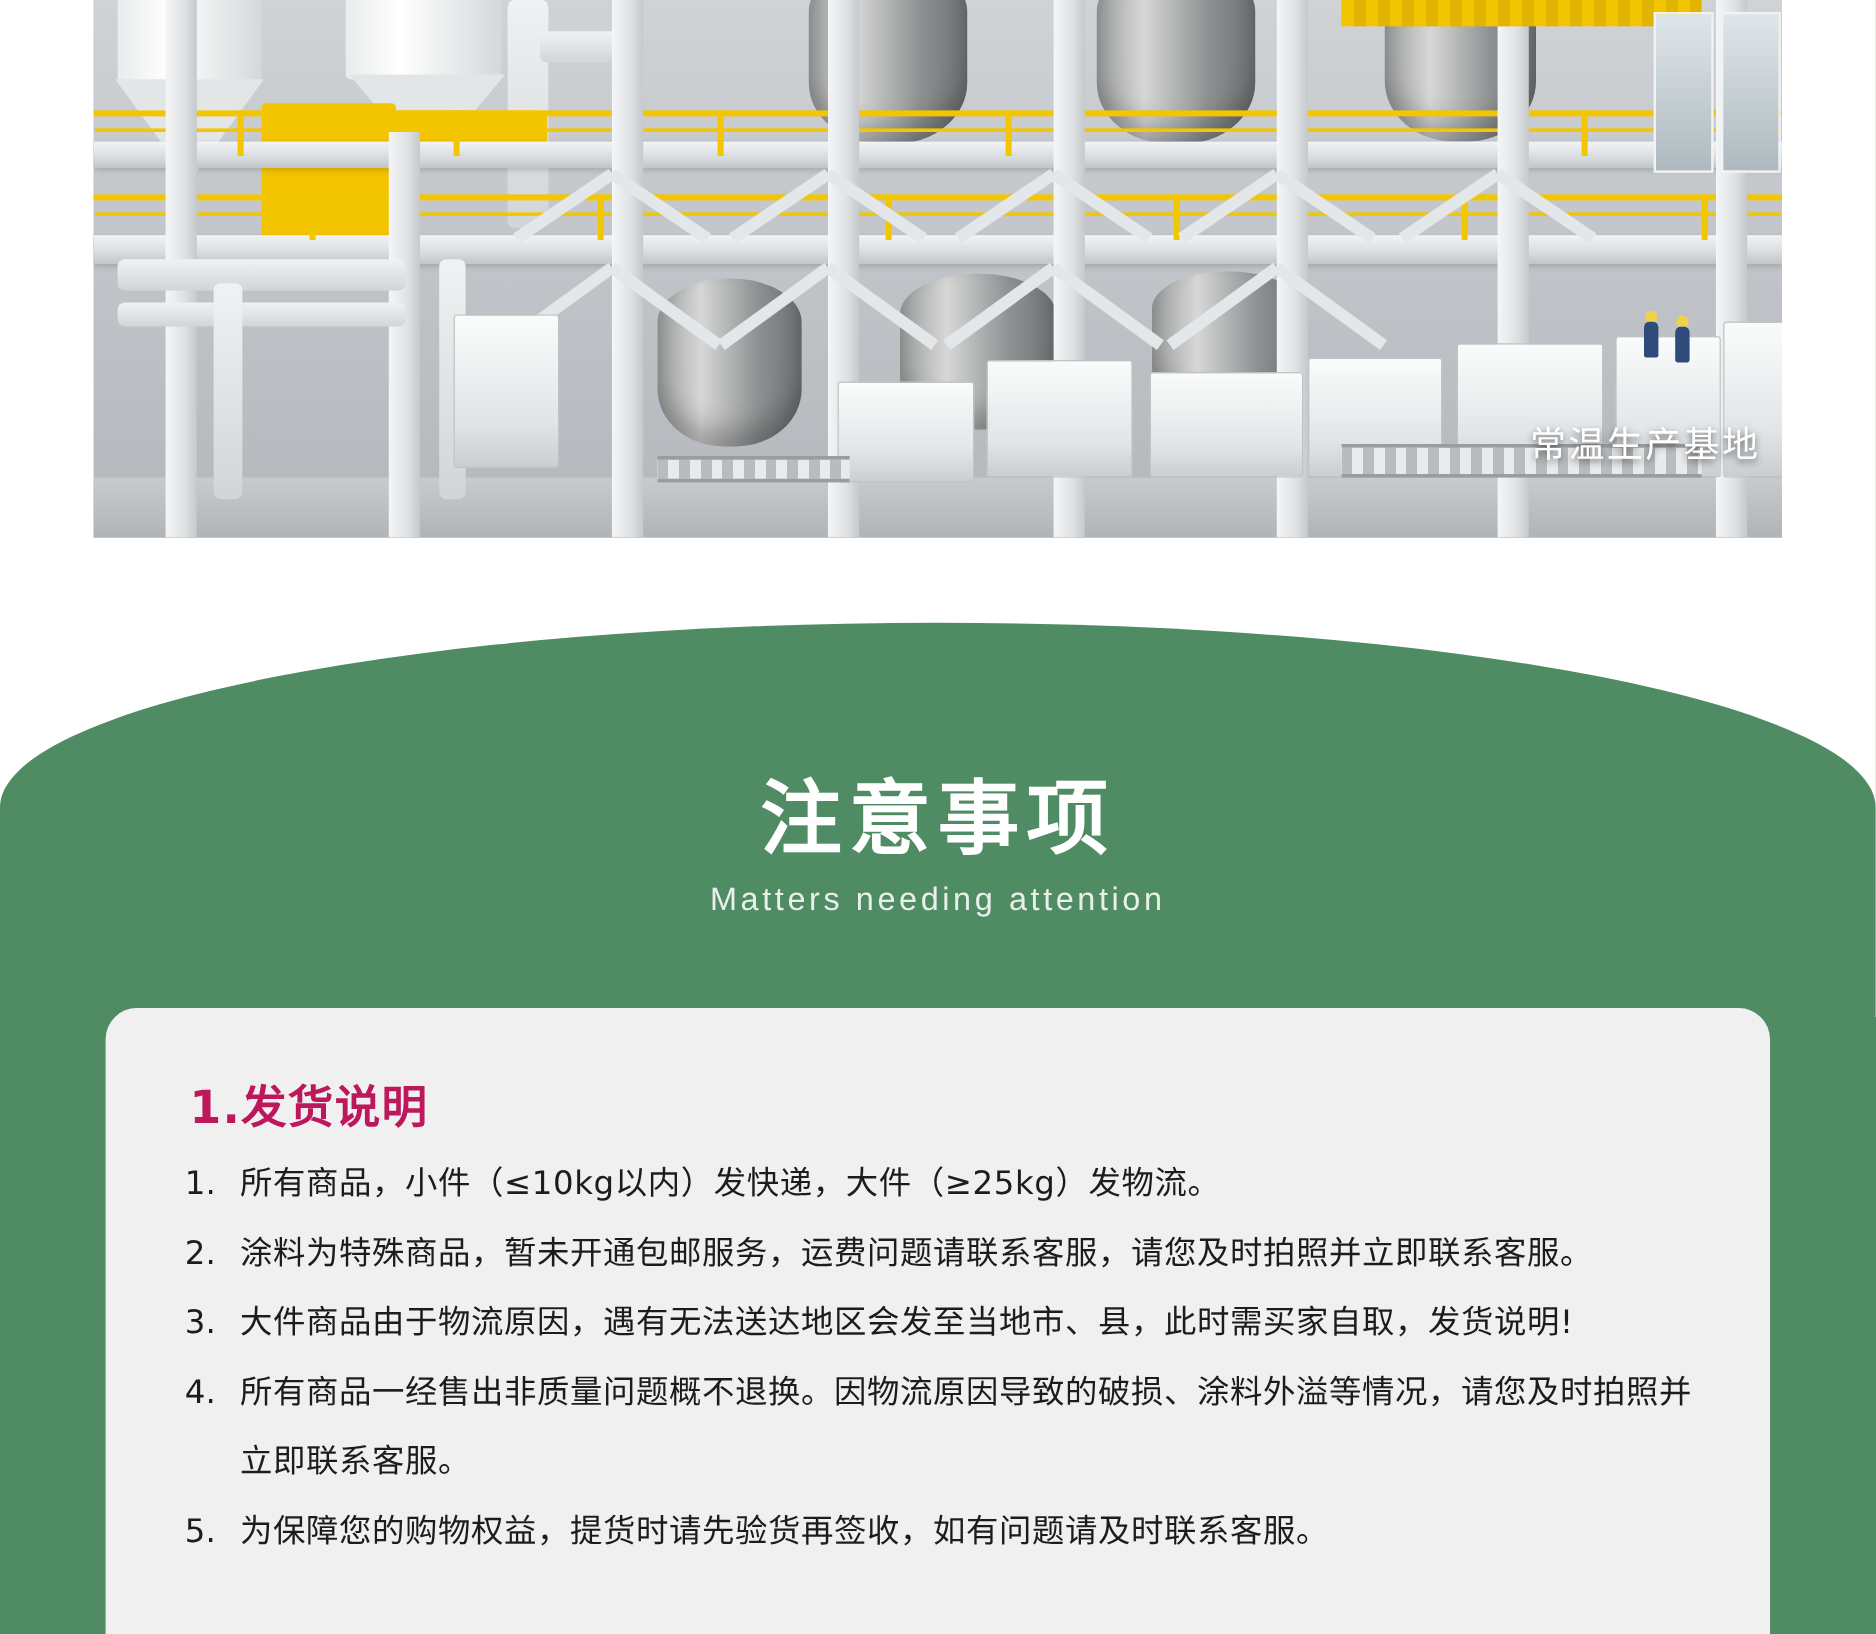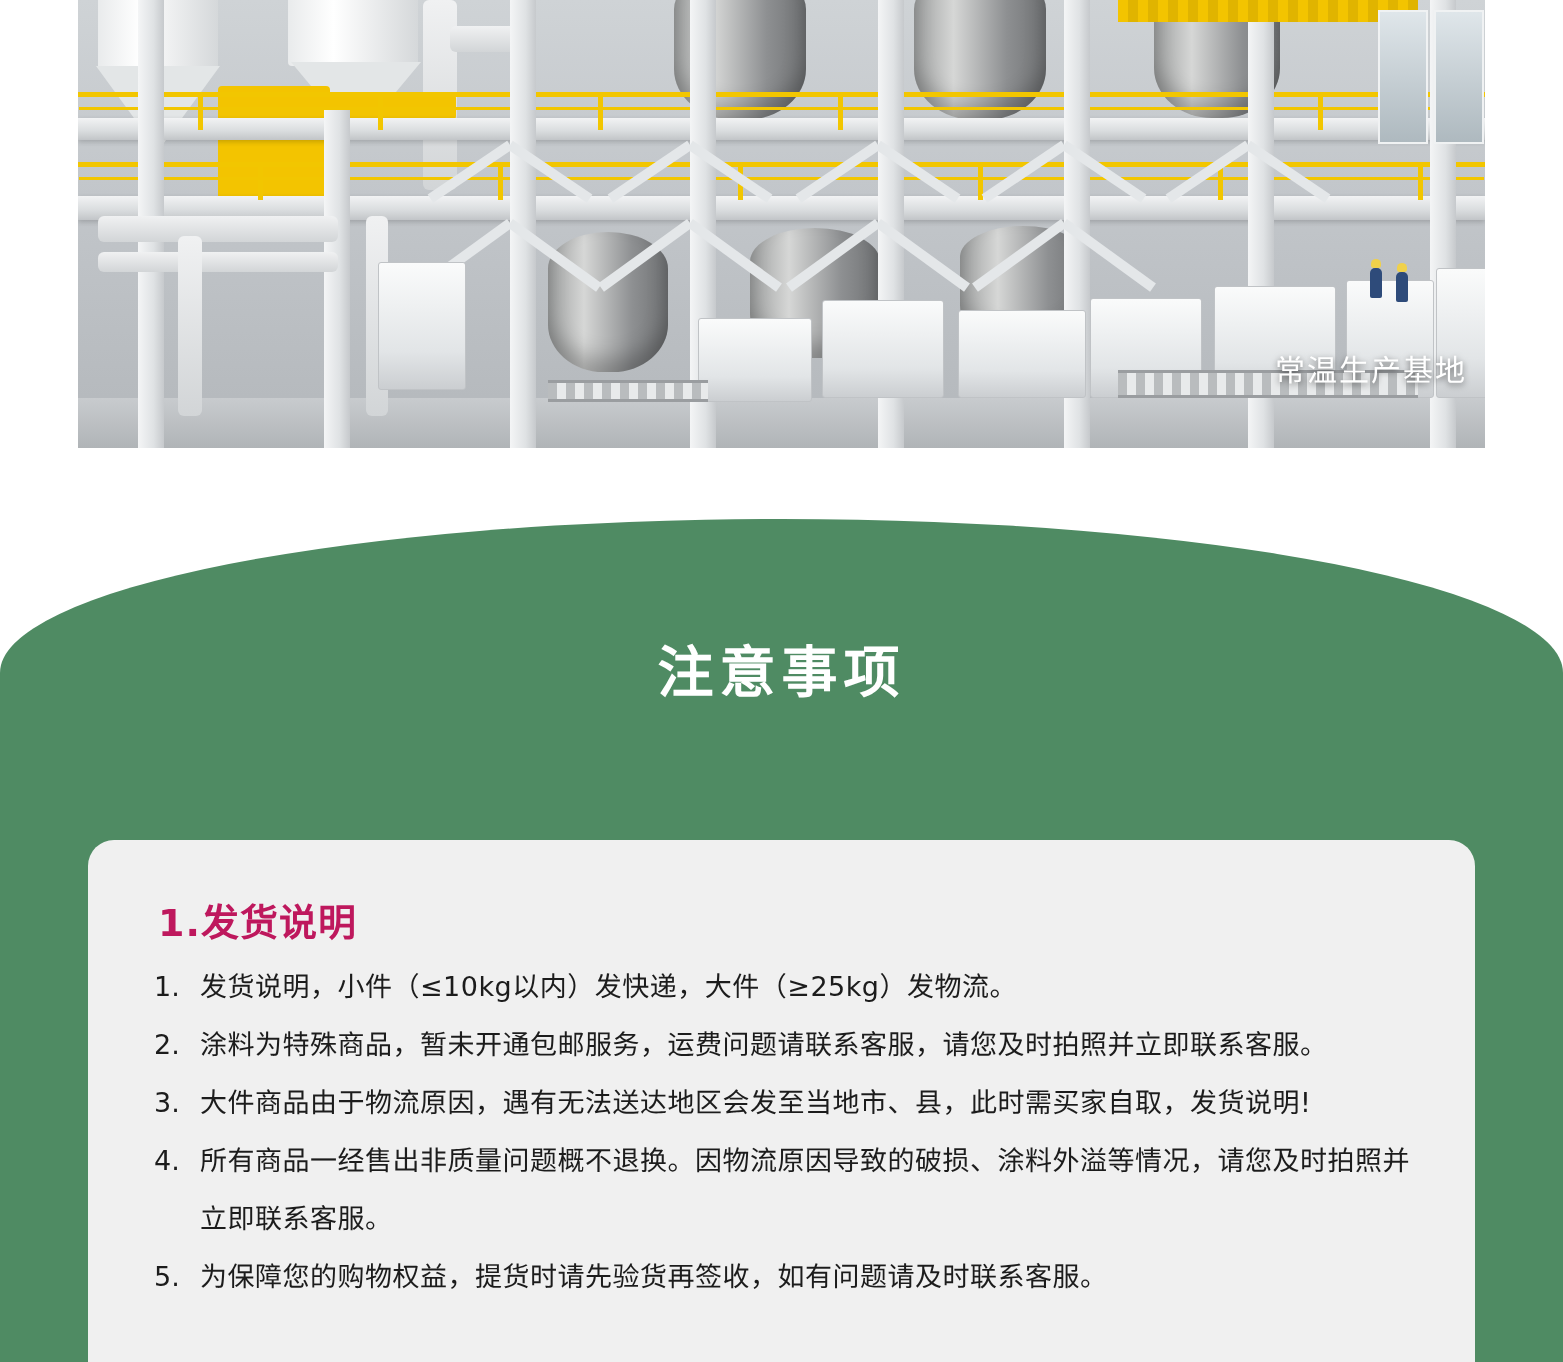--- a/index.html
+++ b/index.html
@@ -145,21 +145,21 @@
     background: #4f8b63;
     border-top-left-radius: 52% 160px;
     border-top-right-radius: 52% 160px;
   }
   .section-title {
     position: absolute;
     left: 0; right: 0;
     top: 108px;
     text-align: center;
     color: #ffffff;
-    font-size: 56px;
+    font-size: 68px;
     font-weight: bold;
     letter-spacing: 6px;
     font-family: "DejaVu Sans", sans-serif;
   }
   .section-subtitle {
     position: absolute;
     left: 0; right: 0;
     top: 215px;
     text-align: center;
     color: #e8f0e9;
@@ -312,28 +312,29 @@
 
     <div class="worker" style="left:1292px;top:268px;"></div>
     <div class="worker" style="left:1318px;top:272px;"></div>
 
     <div class="photo-caption">常温生产基地</div>
   </div>
 </div>
 
 <div class="green-section">
   <div class="section-title">注意事项</div>
+  <div class="section-subtitle">Matters needing attention</div>
 </div>
 
 <div class="notice-card">
   <div class="notice-head">1.发货说明</div>
   <ul class="notice-list" id="notice-list">
       <li class="notice-item">
         <span class="notice-num">1.</span>
-        <span class="notice-text">发货说明，小件（≤10kg以内）发快递，大件（≥25kg）发物流。</span>
+        <span class="notice-text">所有商品，小件（≤10kg以内）发快递，大件（≥25kg）发物流。</span>
       </li>
       <li class="notice-item">
         <span class="notice-num">2.</span>
         <span class="notice-text">涂料为特殊商品，暂未开通包邮服务，运费问题请联系客服，请您及时拍照并立即联系客服。</span>
       </li>
       <li class="notice-item">
         <span class="notice-num">3.</span>
         <span class="notice-text">大件商品由于物流原因，遇有无法送达地区会发至当地市、县，此时需买家自取，发货说明!</span>
       </li>
       <li class="notice-item">

